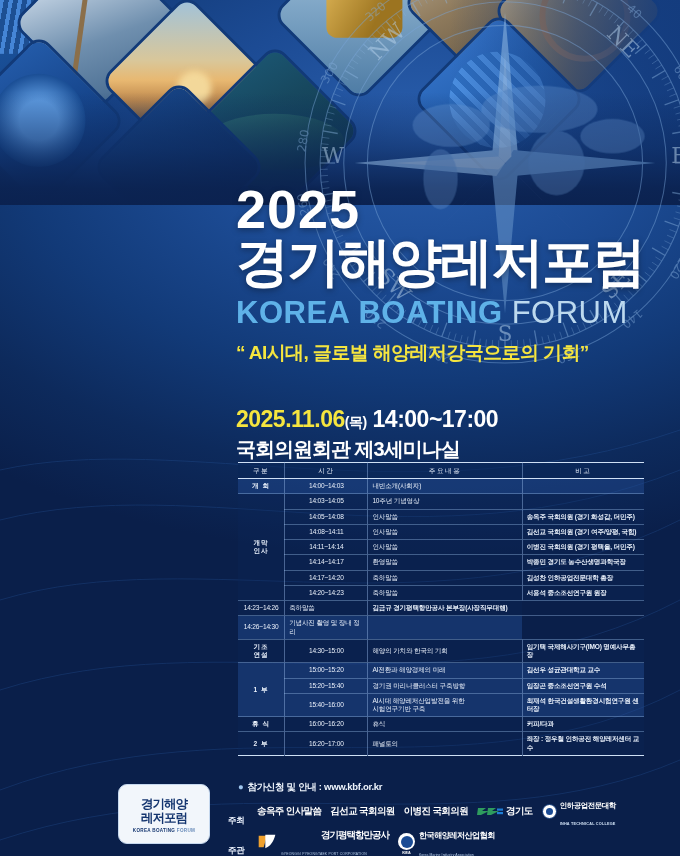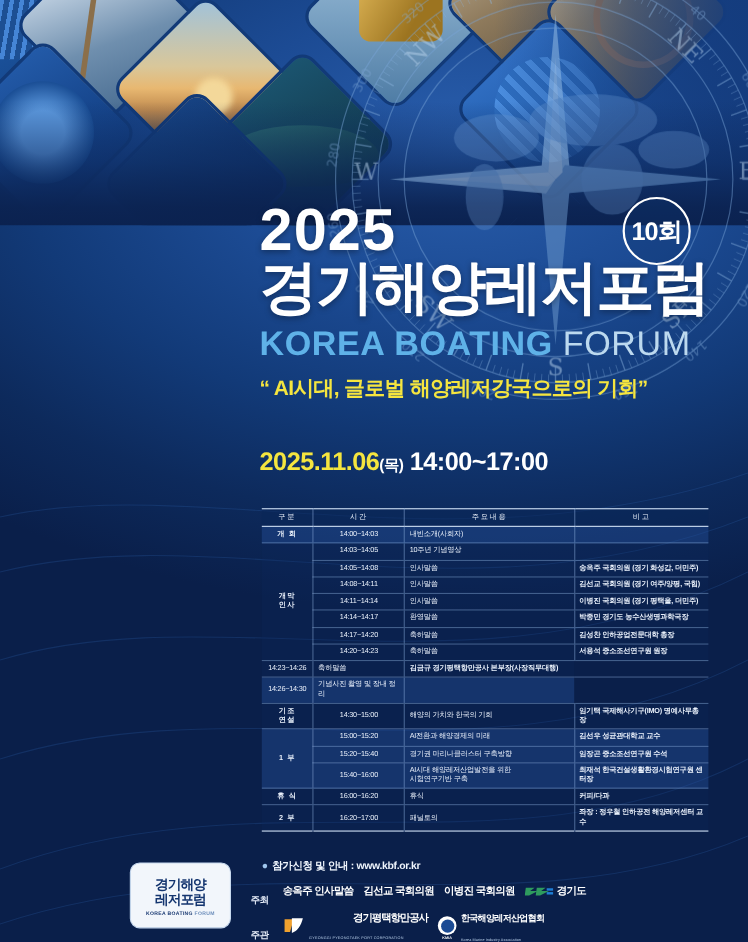--- a/index.html
+++ b/index.html
@@ -474,37 +474,37 @@
     <g fill="none" stroke="#2c5fa8" stroke-width="1" opacity=".55">
       <path d="M0,470 C180,430 420,520 680,430"></path>
       <path d="M0,520 C200,470 430,570 680,470"></path>
       <path d="M0,600 C200,540 440,640 680,520"></path>
       <path d="M0,690 C220,620 450,720 680,600"></path>
       <path d="M0,790 C240,700 470,800 680,690"></path>
       <path d="M0,840 C240,760 470,850 680,760"></path>
     </g>
   </svg>
 
-  <div class="badge">10회</div>
 
   <div class="titles">
     <div class="year">2025</div>
     <div class="ktitle">경기해양레저포럼</div>
     <div class="etitle">
       <span class="b">KOREA BOATING</span>
       <span class="f">FORUM</span>
     </div>
     <div class="slogan">“ AI시대, 글로벌 해양레저강국으로의 기회”</div>
   </div>
 
   <div class="datebox">
     <div class="dateline">
       <span class="d">2025.11.06</span><span class="dow">(목)</span>
       <span>14:00~17:00</span>
     </div>
+    <div class="venue">국회의원회관 제3세미나실</div>
   </div>
 
   <div class="table-wrap">
     <table class="prog">
       <colgroup>
         <col class="col-sec">
           <col class="col-time">
           <col class="col-desc">
           <col class="col-note">
       </colgroup>
@@ -629,20 +629,27 @@
       <span class="forg">이병진 국회의원</span>
       <span class="gg">
         <svg class="gmark" width="26" height="11" viewBox="0 0 26 11">
           <path d="M1,2 L9,2 L5,5 L12,5 L4,9 L0,9 Z" fill="#2e9b5e"></path>
           <path d="M11,2 L19,2 L15,5 L22,5 L14,9 L10,9 Z" fill="#2e9b5e"></path>
           <rect x="20" y="2.5" width="6" height="2.2" fill="#1f7fd6"></rect>
           <rect x="20" y="6" width="6" height="2.2" fill="#1f7fd6"></rect>
         </svg>
         <span class="forg">경기도</span>
       </span>
+      <span class="badge-inha">
+        <span class="inha-seal"></span>
+        <span class="inha-txt">
+          <span class="k">인하공업전문대학</span><br>
+          <span class="e">INHA TECHNICAL COLLEGE</span>
+        </span>
+      </span>
     </div>
 
     <div class="frow r2">
       <span class="flabel">주관</span>
       <span class="pyeongtaek">
         <svg class="pt-mark" viewBox="0 0 24 20">
           <path d="M2,3 L12,3 L8,17 L2,17 Z" fill="#f0a12e"></path>
           <path d="M10,2 L22,2 C20,10 16,16 10,18 Z" fill="#ffffff"></path>
         </svg>
         <span class="pt-txt">

